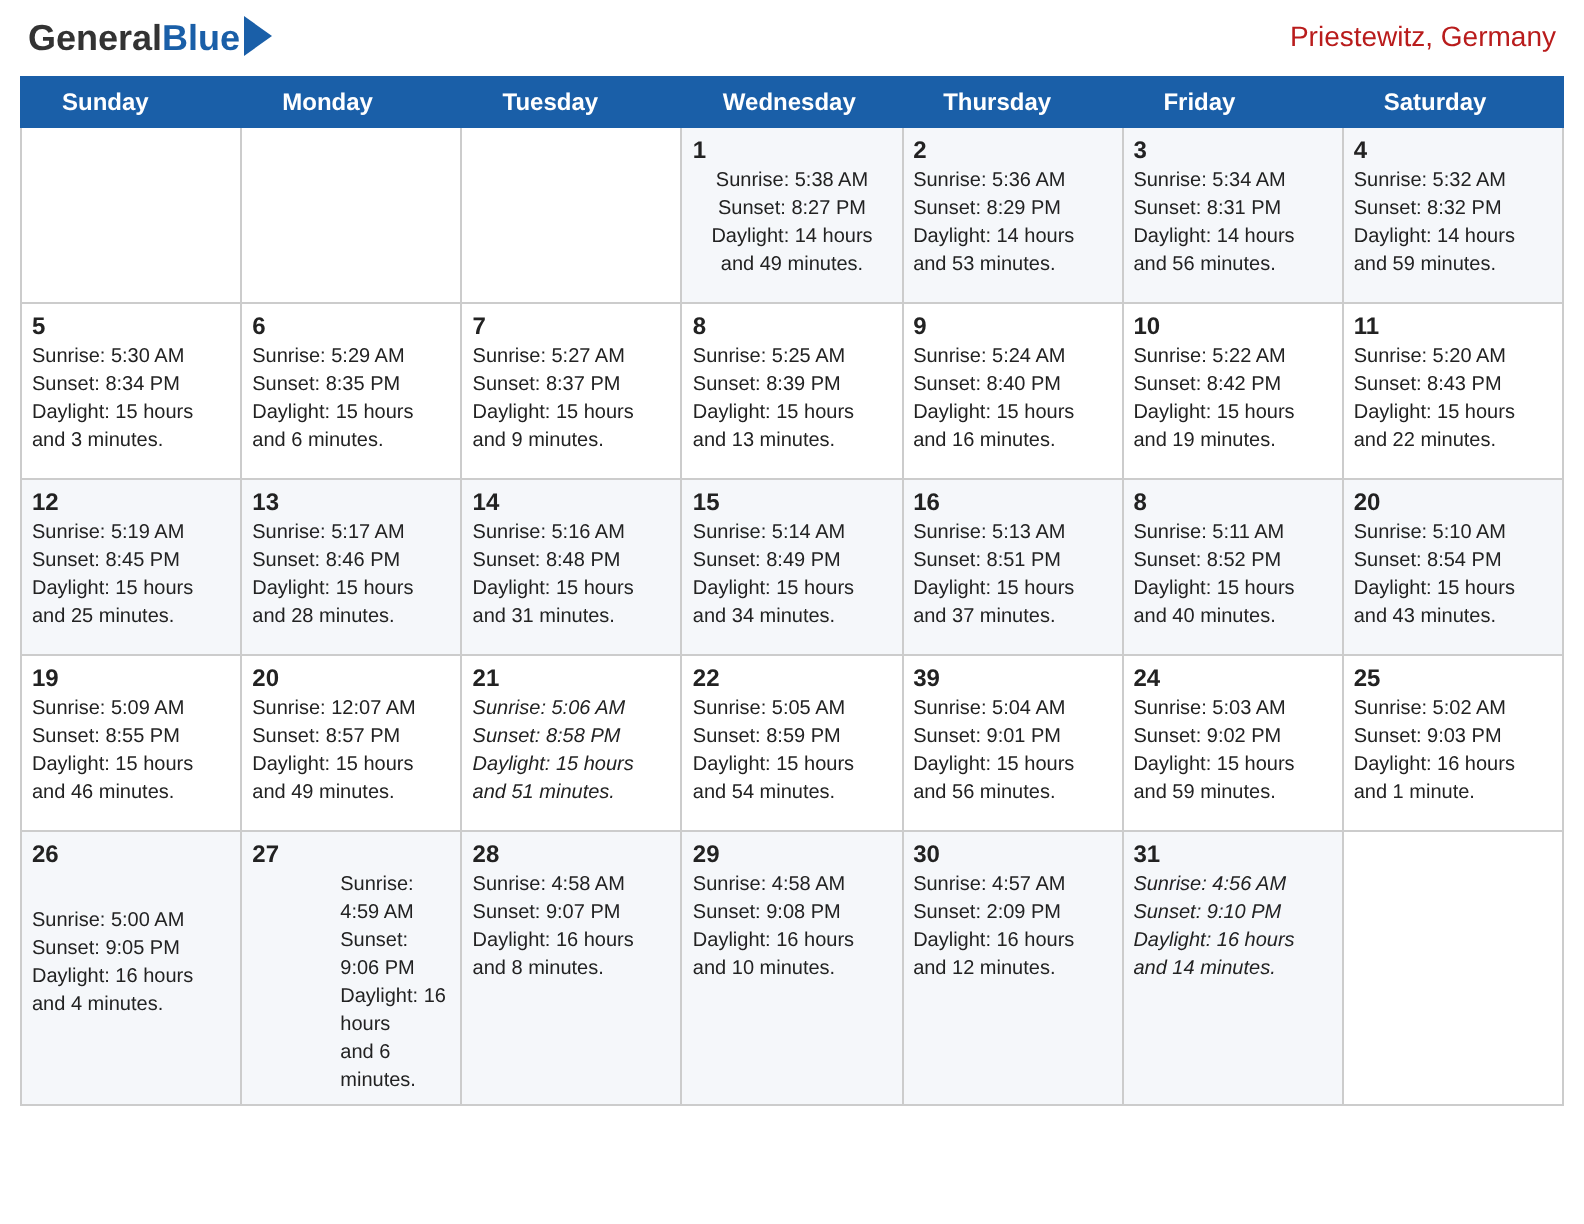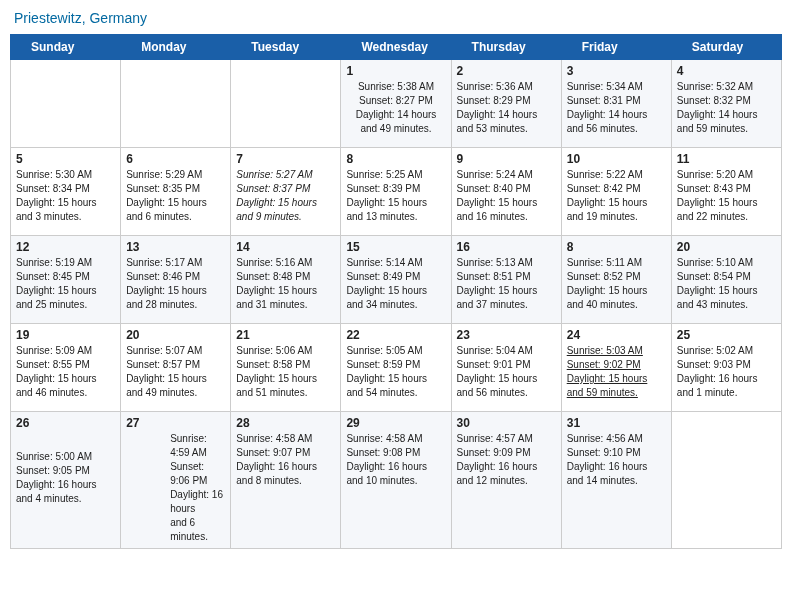--- a/index.html
+++ b/index.html
@@ -39,21 +39,21 @@
     }
     .title-block { text-align: right; }
     .month-year {
       font-size: 36px;
       font-weight: bold;
       color: #222;
       line-height: 1.1;
     }
     .location {
       font-size: 14px;
-      color: #0369a1;
+      color: #b91c1c;
     }
     table {
       width: 100%;
       border-collapse: collapse;
       table-layout: fixed;
     }
     thead tr th {
       background-color: #1a5fa8;
       color: #fff;
       font-size: 12px;
@@ -86,20 +86,30 @@
     .day-info {
       font-size: 10px;
       line-height: 1.4;
     }
     .empty-cell { background: #fff !important; }
   </style>
 </head>
 <body>
 
 <div class="header">
+  <div class="logo">
+    <div>
+      <div style="display:flex;align-items:center;">
+        <span class="logo-text">
+          <span class="logo-general">General</span><span class="logo-blue">Blue</span>
+        </span>
+        <div class="logo-triangle"></div>
+      </div>
+    </div>
+  </div>
   <div class="title-block">
     <div class="location">Priestewitz, Germany</div>
   </div>
 </div>
 
 <table>
   <thead>
     <tr>
     <th>Sunday</th>
         <th>Monday</th>
@@ -154,21 +164,21 @@
         </td>
         <td>
           <span class="day-num">6</span>
           <div class="day-info" style="white-space: pre-line;">Sunrise: 5:29 AM
 Sunset: 8:35 PM
 Daylight: 15 hours
 and 6 minutes.</div>
         </td>
         <td>
           <span class="day-num">7</span>
-          <div class="day-info" style="white-space: pre-line; font-style: italic;">Sunrise: 5:27 AM
+          <div class="day-info" style="white-space: pre-line;">Sunrise: 5:27 AM
 Sunset: 8:37 PM
 Daylight: 15 hours
 and 9 minutes.</div>
         </td>
         <td>
           <span class="day-num">8</span>
           <div class="day-info" style="white-space: pre-line;">Sunrise: 5:25 AM
 Sunset: 8:39 PM
 Daylight: 15 hours
 and 13 minutes.</div>
@@ -249,49 +259,49 @@
       <tr>
         <td>
           <span class="day-num">19</span>
           <div class="day-info" style="white-space: pre-line;">Sunrise: 5:09 AM
 Sunset: 8:55 PM
 Daylight: 15 hours
 and 46 minutes.</div>
         </td>
         <td>
           <span class="day-num">20</span>
-          <div class="day-info" style="white-space: pre-line;">Sunrise: 5:07 AM
+          <div class="day-info" style="white-space: pre-line;">Sunrise: 12:07 AM
 Sunset: 8:57 PM
 Daylight: 15 hours
 and 49 minutes.</div>
         </td>
         <td>
           <span class="day-num">21</span>
-          <div class="day-info" style="white-space: pre-line;">Sunrise: 5:06 AM
+          <div class="day-info" style="white-space: pre-line; font-style: italic;">Sunrise: 5:06 AM
 Sunset: 8:58 PM
 Daylight: 15 hours
 and 51 minutes.</div>
         </td>
         <td>
           <span class="day-num">22</span>
           <div class="day-info" style="white-space: pre-line;">Sunrise: 5:05 AM
 Sunset: 8:59 PM
 Daylight: 15 hours
 and 54 minutes.</div>
         </td>
         <td>
-          <span class="day-num">23</span>
+          <span class="day-num">39</span>
           <div class="day-info" style="white-space: pre-line;">Sunrise: 5:04 AM
 Sunset: 9:01 PM
 Daylight: 15 hours
 and 56 minutes.</div>
         </td>
         <td>
           <span class="day-num">24</span>
-          <div class="day-info" style="white-space: pre-line; text-decoration: underline;">Sunrise: 5:03 AM
+          <div class="day-info" style="white-space: pre-line;">Sunrise: 5:03 AM
 Sunset: 9:02 PM
 Daylight: 15 hours
 and 59 minutes.</div>
         </td>
         <td>
           <span class="day-num">25</span>
           <div class="day-info" style="white-space: pre-line;">Sunrise: 5:02 AM
 Sunset: 9:03 PM
 Daylight: 16 hours
 and 1 minute.</div>
@@ -322,27 +332,27 @@
         <td>
           <span class="day-num">29</span>
           <div class="day-info" style="white-space: pre-line;">Sunrise: 4:58 AM
 Sunset: 9:08 PM
 Daylight: 16 hours
 and 10 minutes.</div>
         </td>
         <td>
           <span class="day-num">30</span>
           <div class="day-info" style="white-space: pre-line;">Sunrise: 4:57 AM
-Sunset: 9:09 PM
+Sunset: 2:09 PM
 Daylight: 16 hours
 and 12 minutes.</div>
         </td>
         <td>
           <span class="day-num">31</span>
-          <div class="day-info" style="white-space: pre-line;">Sunrise: 4:56 AM
+          <div class="day-info" style="white-space: pre-line; font-style: italic;">Sunrise: 4:56 AM
 Sunset: 9:10 PM
 Daylight: 16 hours
 and 14 minutes.</div>
         </td>
         <td class="empty-cell"></td>
       </tr>
     </tbody>
 </table>
 
 </body></html>

